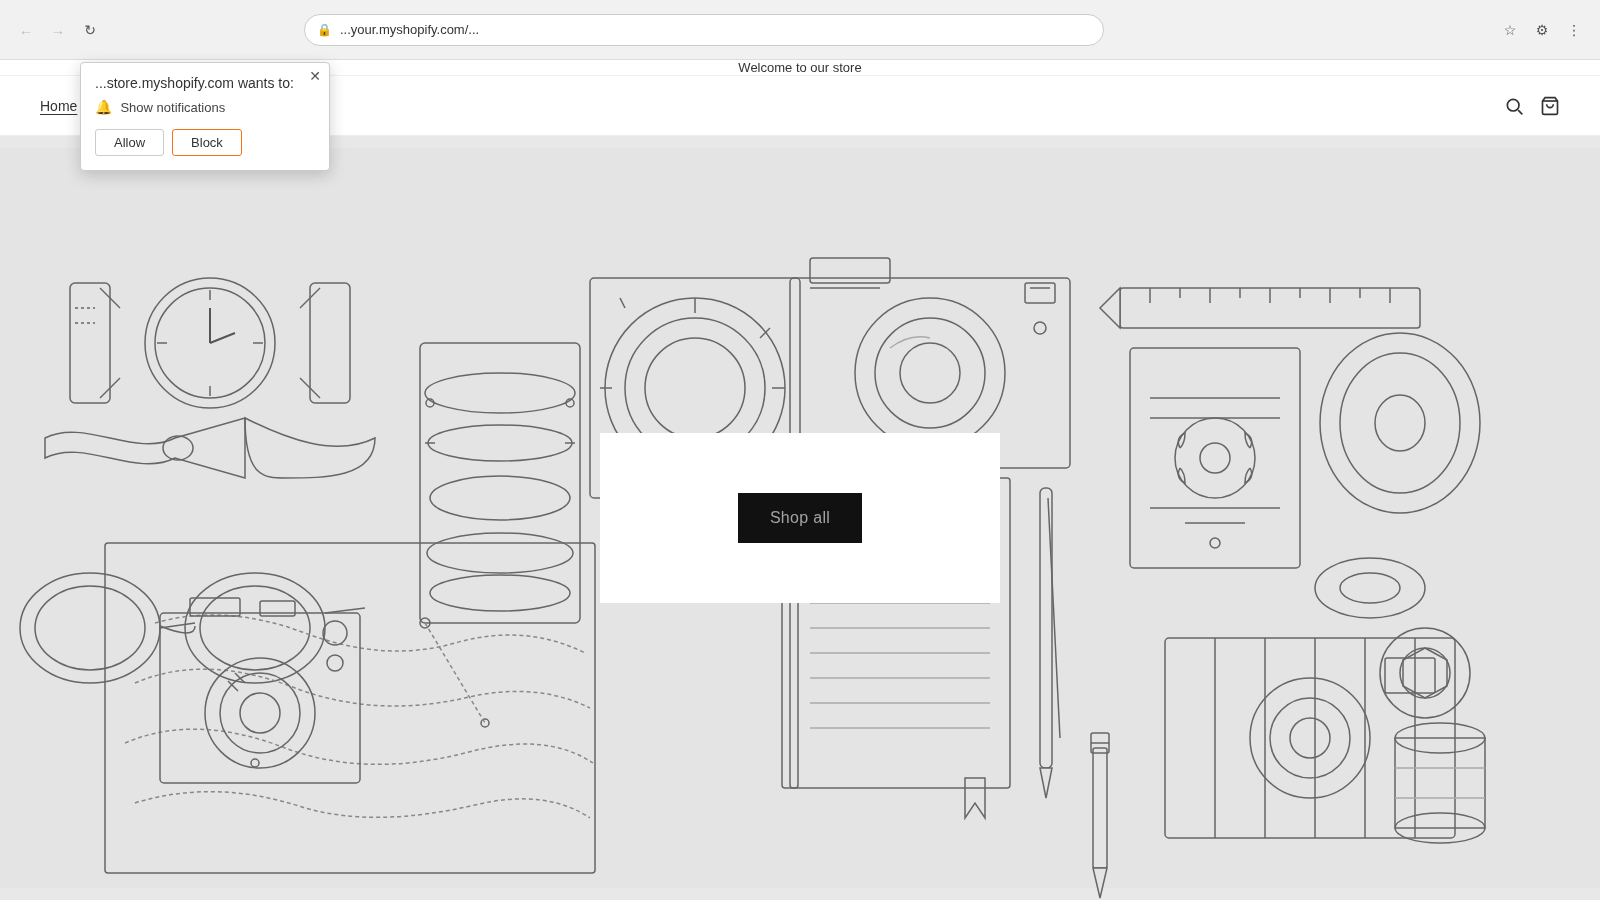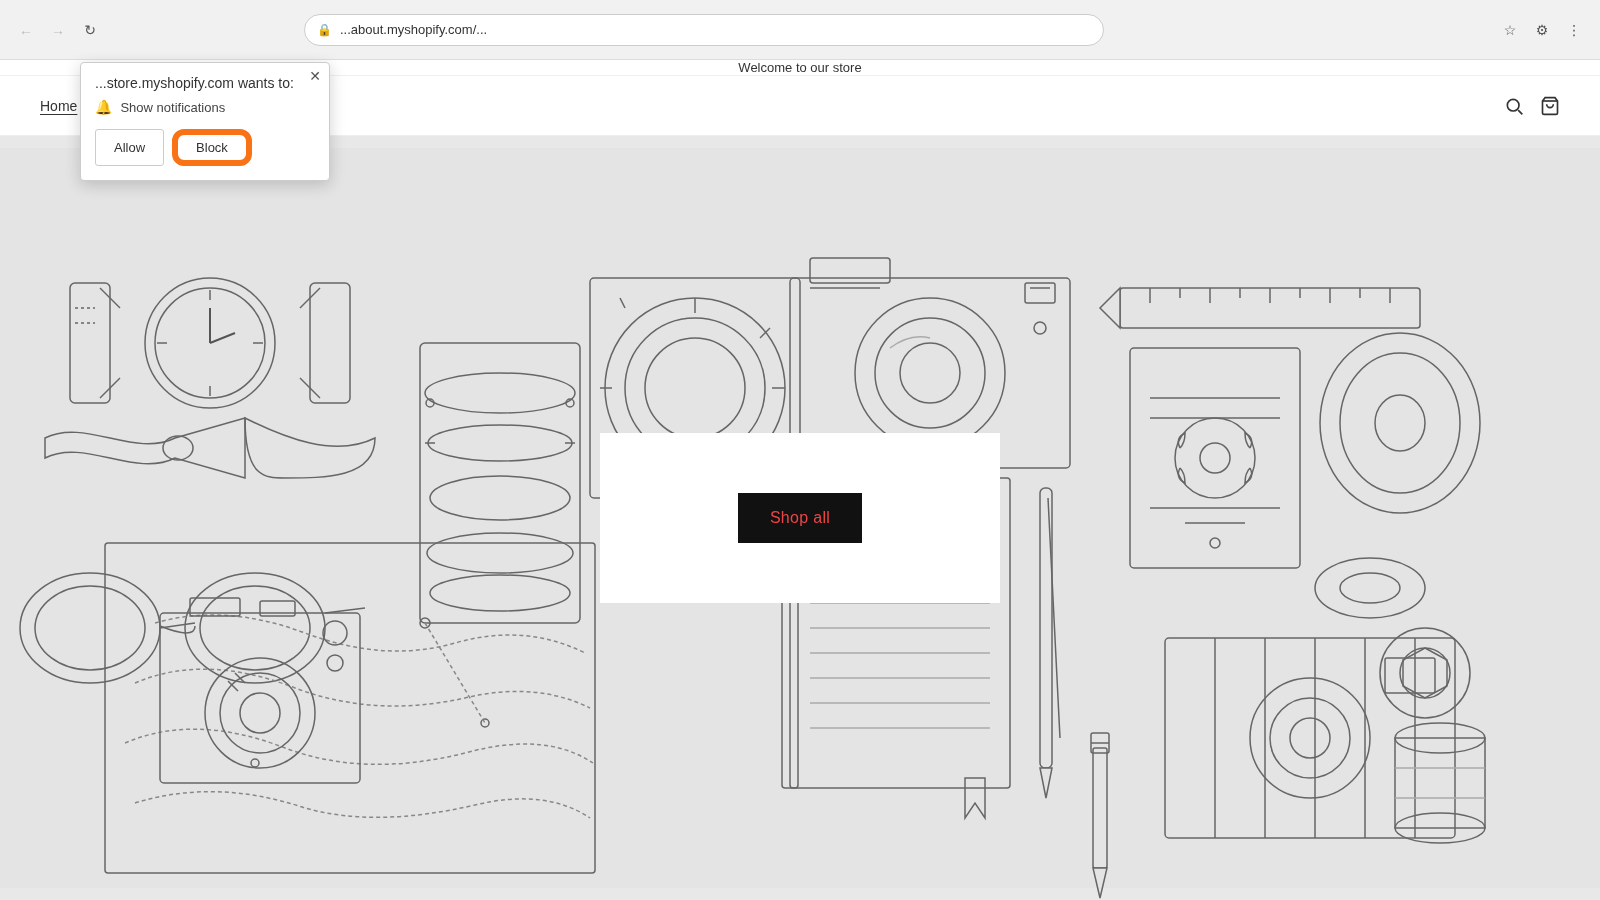--- a/index.html
+++ b/index.html
@@ -103,22 +103,22 @@
       padding: 2px 18px;
       border: 1px solid #ccc;
       border-radius: 3px;
       background: #fff;
       font-size: 13px;
       cursor: pointer;
       color: #333;
     }
     .btn-block {
       padding: 5px 18px;
-      border: 6px solid #f97316;
-      border-radius: 12px;
+      border: 1px solid #f97316;
+      border-radius: 3px;
       background: #fff;
       font-size: 13px;
       cursor: pointer;
       color: #333;
     }
 
     
     .store-page {
       width: 100%;
       height: calc(900px - 60px);
@@ -209,40 +209,40 @@
     .hero-title {
       font-size: 38px;
       font-weight: 400;
       color: #111;
       margin-bottom: 28px;
       letter-spacing: -0.5px;
     }
     .shop-all-btn {
       display: inline-block;
       background: #111;
-      color: #ef4444;
+      color: #a3a3a3;
       border: none;
       padding: 16px 32px;
       font-size: 16px;
       cursor: pointer;
       letter-spacing: 0.3px;
     }
   </style>
 </head>
 <body>
 
 <div class="browser-chrome">
   <div class="browser-nav-btns">
     <button class="nav-btn disabled">←</button>
     <button class="nav-btn disabled">→</button>
     <button class="nav-btn">↻</button>
   </div>
   <div class="address-bar">
     <span class="lock-icon">🔒</span>
-    <span>...about.myshopify.com/...</span>
+    <span>...your.myshopify.com/...</span>
   </div>
   <div class="browser-right-btns">
     <button class="nav-btn">☆</button>
     <button class="nav-btn">⚙</button>
     <button class="nav-btn">⋮</button>
   </div>
 </div>
 
 <div class="permission-dialog">
   <button class="dialog-close">✕</button>

